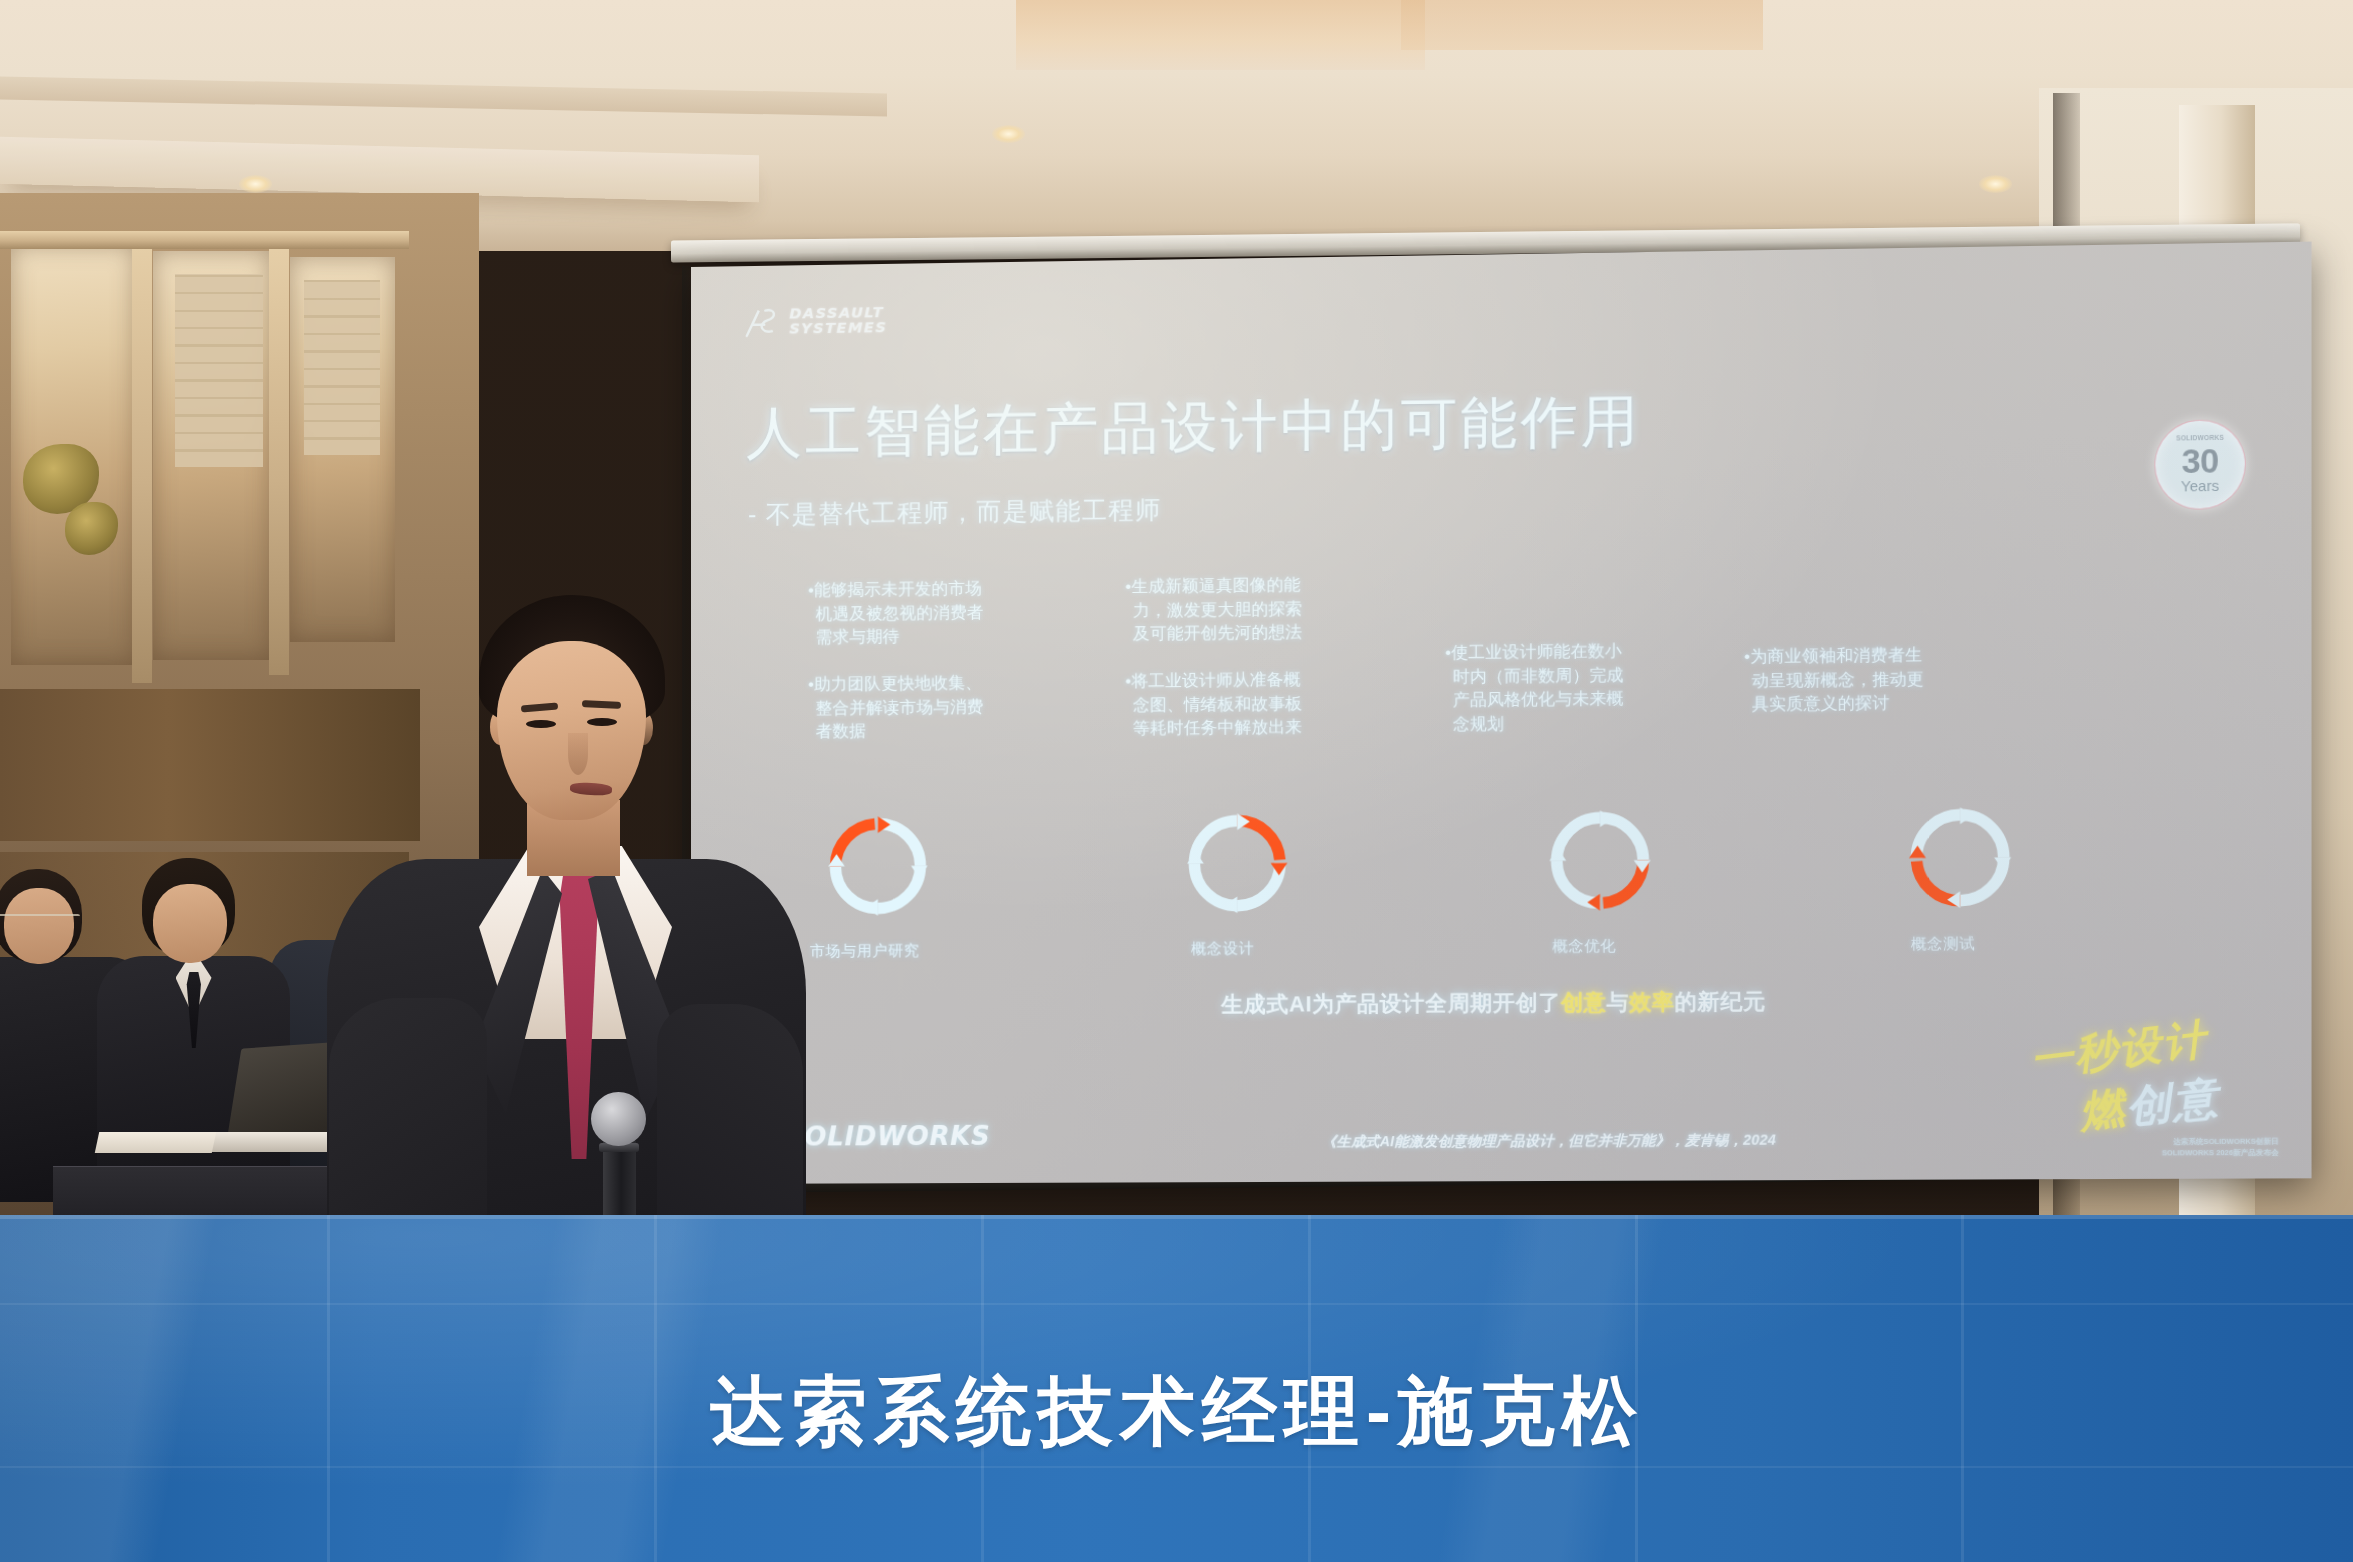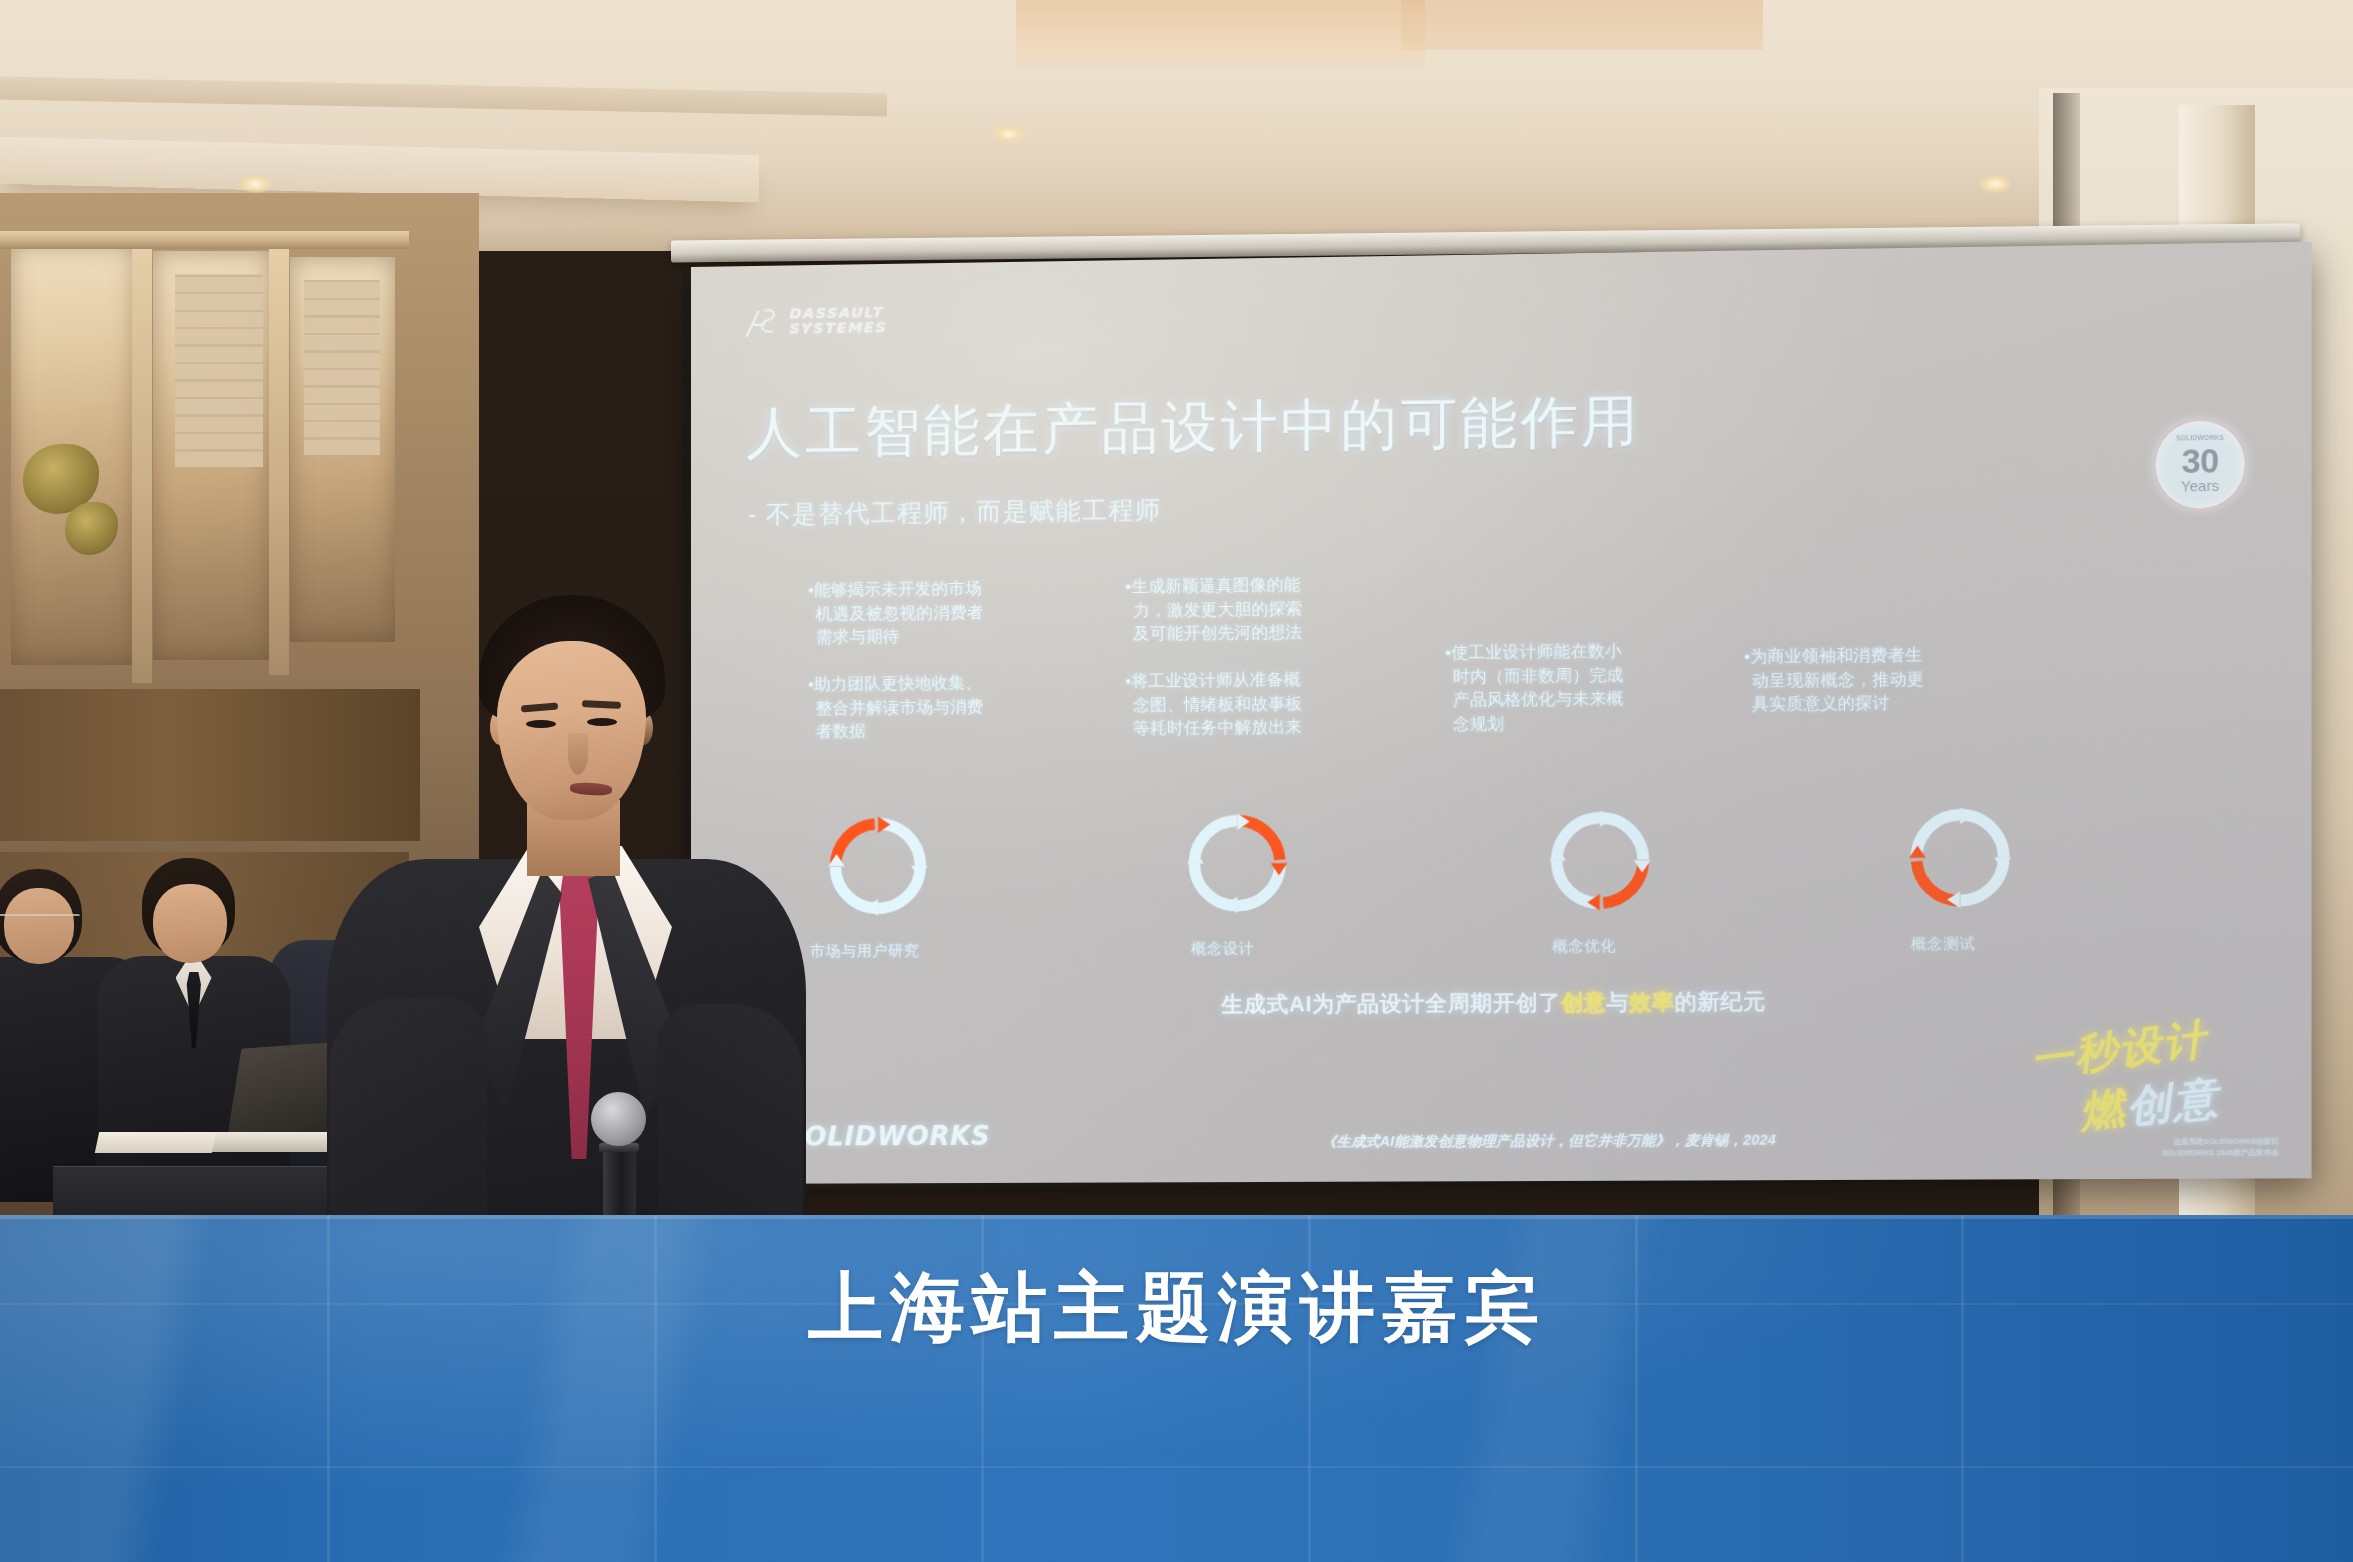--- a/index.html
+++ b/index.html
@@ -680,15 +680,15 @@
   <div class="banner-sheen"></div>
   <div class="banner-top-edge"></div>
   <div class="banner-vline" style="left:327px;"></div>
   <div class="banner-vline" style="left:654px;"></div>
   <div class="banner-vline" style="left:981px;"></div>
   <div class="banner-vline" style="left:1308px;"></div>
   <div class="banner-vline" style="left:1635px;"></div>
   <div class="banner-vline" style="left:1961px;"></div>
   <div class="banner-hline" style="top:88px;"></div>
   <div class="banner-hline" style="top:251px;"></div>
-  <div class="banner-text bt1">上海站主题演讲嘉宾</div>
+  <div class="banner-text bt2">达索系统技术经理-施克松</div>
 </div>
 
 
 </body></html>

